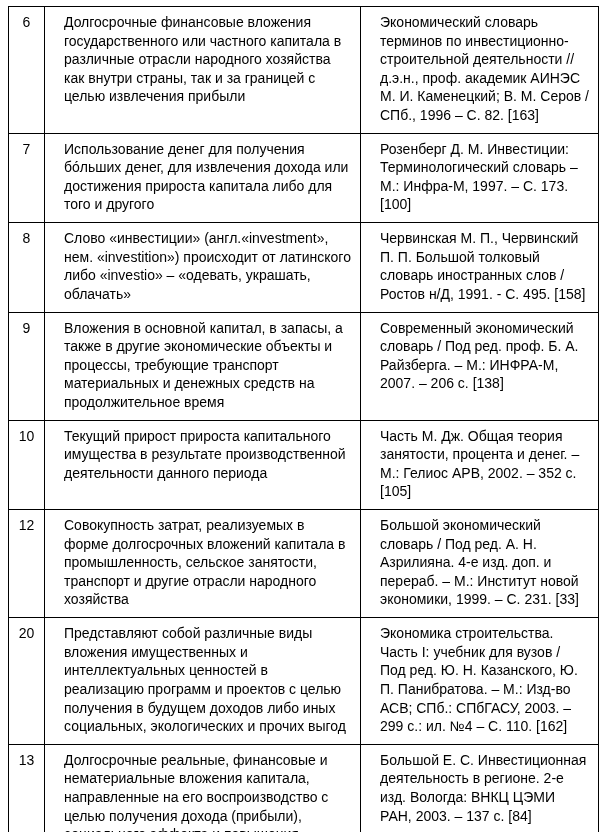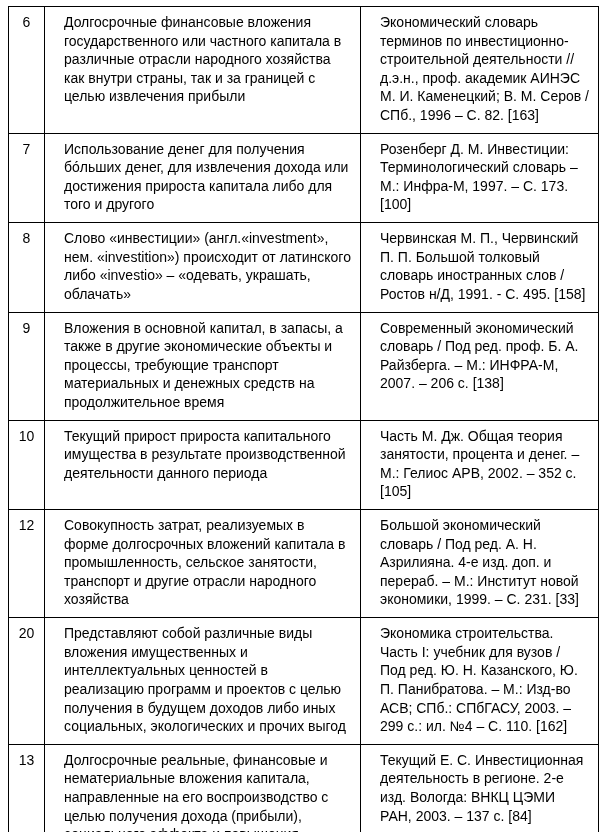--- a/index.html
+++ b/index.html
@@ -79,17 +79,17 @@
         <td class="src"><span class="it"></span><span>Большой экономический словарь / Под ред. А. Н. Азрилияна. 4-е изд. доп. и перераб. – М.: Институт новой экономики, 1999. – С. 231. [33]</span></td>
       </tr>
       <tr>
         <td class="num">20</td>
         <td class="def">Представляют собой различные виды вложения имущественных и интеллектуальных ценностей в реализацию программ и проектов с целью получения в будущем доходов либо иных социальных, экологических и прочих выгод</td>
         <td class="src"><span class="it"></span><span>Экономика строительства. Часть I: учебник для вузов / Под ред. Ю. Н. Казанского, Ю. П. Панибратова. – М.: Изд-во АСВ; СПб.: СПбГАСУ, 2003. – 299 с.: ил. №4 – С. 110. [162]</span></td>
       </tr>
       <tr>
         <td class="num">13</td>
         <td class="def">Долгосрочные реальные, финансовые и нематериальные вложения капитала, направленные на его воспроизводство с целью получения дохода (прибыли), социального эффекта и повышения конкурентоспособности экономики</td>
-        <td class="src"><span class="it">Текущий Е. С.</span><span> Инвестиционная деятельность в регионе. 2-е изд. Вологда: ВНКЦ ЦЭМИ РАН, 2003. – 137 с. [84]</span></td>
+        <td class="src"><span class="it">Большой Е. С.</span><span> Инвестиционная деятельность в регионе. 2-е изд. Вологда: ВНКЦ ЦЭМИ РАН, 2003. – 137 с. [84]</span></td>
       </tr>
     </tbody>
   </table>
 </div>
 
 </body></html>

